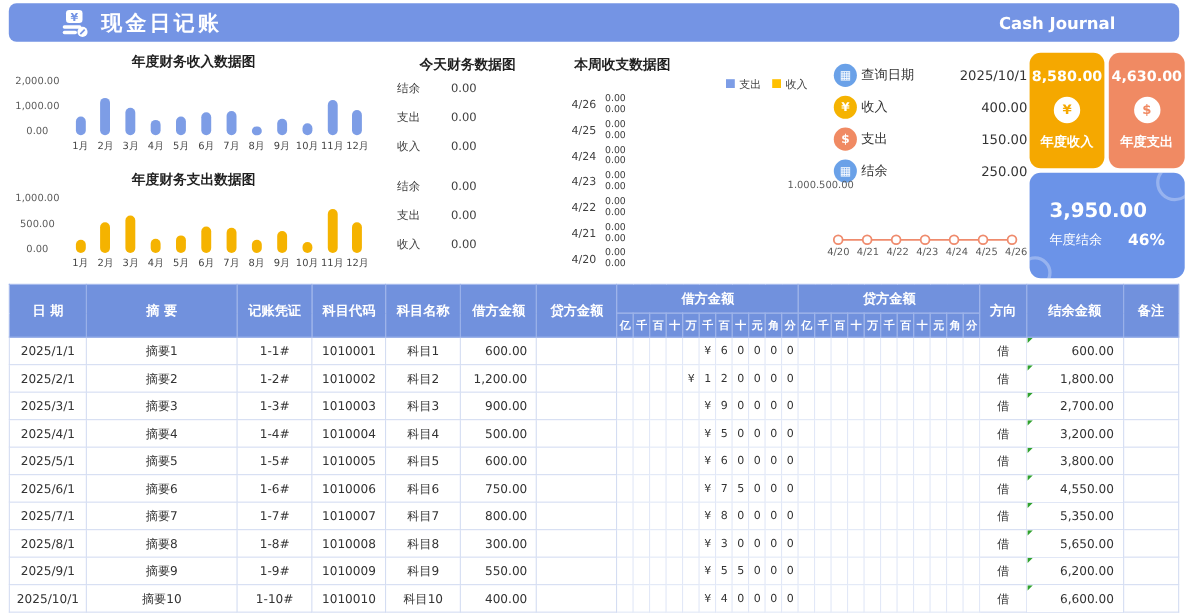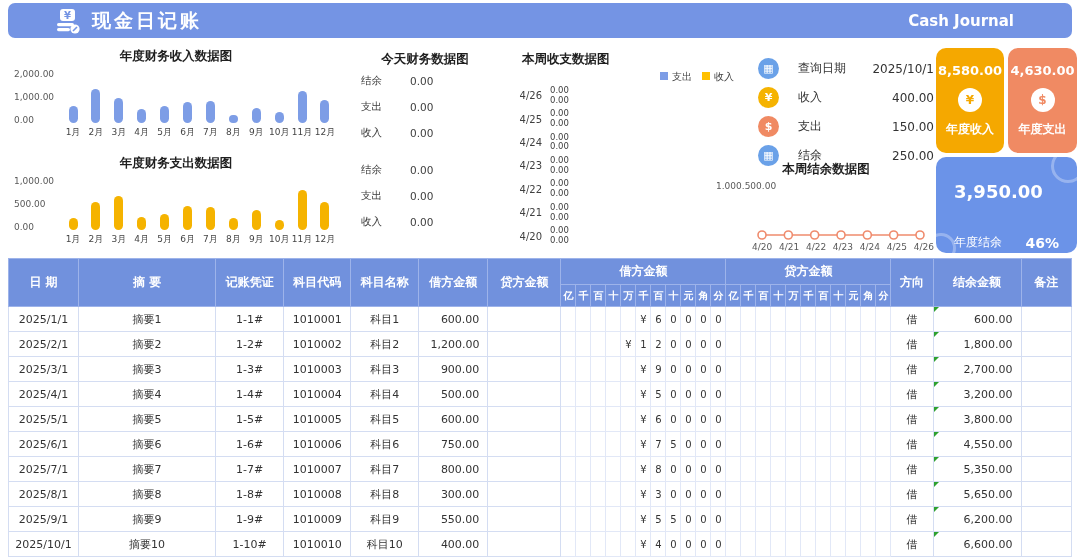--- a/index.html
+++ b/index.html
@@ -16,60 +16,60 @@
 
   
   .dash { position:absolute; left:0; top:38px; width:1080px; height:220px; }
   .dash > div { position:absolute; }
 
   .ct { text-align:center; font-weight:bold; font-size:12.5px; color:#1f1f1f; }
   .ct-left { text-align:left; padding-left:10px; }
 
   .vbody { display:flex; margin-top:4px; }
   .vy { width:46px; height:56px; display:flex; flex-direction:column; justify-content:space-between;
-    align-items:flex-start; padding-right:6px; font-size:9px; color:#595959; }
+    align-items:center; padding-right:6px; font-size:9px; color:#595959; }
   .vplot { flex:1; display:flex; justify-content:space-between; padding:0 4px; }
   .bcol { display:flex; flex-direction:column; justify-content:flex-end; align-items:center; height:70px; width:18px; }
   .bar { width:9px; border-radius:5px; }
   .blab { font-size:9px; color:#444; margin-top:3px; white-space:nowrap; }
 
   .zpanel .zrow { display:flex; align-items:center; height:26px; font-size:10.5px; color:#404040; }
   .zpanel .zl { width:36px; text-align:right; }
   .zpanel .zv { margin-left:28px; }
 
   .legend { display:flex; justify-content:flex-end; gap:10px; padding-right:6px; margin-top:2px;
     font-size:10px; color:#444; align-items:center; }
   .legend .sw { width:8px; height:8px; display:inline-block; margin-right:4px; }
   .wrow { display:flex; align-items:center; height:23.4px; }
   .wdate { width:30px; text-align:right; font-size:10px; color:#404040; }
   .wstack { margin-left:8px; font-size:8.5px; line-height:1.15; color:#404040; }
 
   .qrow { display:flex; align-items:center; height:29px; }
   .qicon { width:21px; height:21px; border-radius:50%; color:#fff; display:flex;
     align-items:center; justify-content:center; font-size:11px; font-weight:bold; flex:none; }
-  .qlabel { margin-left:19px; font-size:12px; color:#333; }
+  .qlabel { margin-left:4px; font-size:12px; color:#333; }
   .qvalue { margin-left:auto; font-size:12px; color:#333; }
 
   .lbody { display:flex; margin-top:3px; }
   .ly { width:34px; height:60px; display:flex; flex-direction:row; justify-content:space-between;
     align-items:flex-start; font-size:9px; color:#595959; }
   .lplot { flex:1; height:60px; }
   .lxlabels { display:flex; justify-content:space-between; margin-left:34px; padding:0 2px;
     font-size:9px; color:#595959; margin-top:1px; }
 
   .card { border-radius:10px; color:#fff; display:flex; flex-direction:column;
     align-items:center; justify-content:space-evenly; padding:6px 2px; }
   .card-num { font-size:13px; font-weight:bold; }
   .card-circ { width:24px; height:24px; border-radius:50%; background:#fff; display:flex;
     align-items:center; justify-content:center; font-size:12px; font-weight:bold; }
   .card-label { font-size:12px; font-weight:bold; white-space:nowrap; }
 
   .bigcard { border-radius:10px; color:#fff; padding:24px 18px 0; position:relative; overflow:hidden; }
   .bigcard-num { font-size:18px; font-weight:bold; }
-  .bigcard-row { display:flex; justify-content:space-between; align-items:center; margin-top:32px; }
+  .bigcard-row { display:flex; justify-content:space-between; align-items:center; margin-top:8px; }
   .bigcard-label { font-size:12px; }
   .bigcard-pct { font-size:14px; font-weight:bold; }
   .ring { position:absolute; border:3px solid rgba(255,255,255,.3); border-radius:50%; }
   .ring1 { width:34px; height:34px; right:-8px; top:-8px; }
   .ring2 { width:30px; height:30px; left:-10px; bottom:-10px; }
 
   
   table.journal { position:absolute; left:8px; top:258px; width:1064px;
     border-collapse:collapse; table-layout:fixed; }
   table.journal th { background:#7191dd; color:#fff; font-weight:bold; font-size:12px;
@@ -327,21 +327,20 @@
           <div class="qlabel">支出</div>
           <div class="qvalue">150.00</div>
         </div>
         <div class="qrow">
           <div class="qicon" style="background: rgb(106, 161, 232);">▦</div>
           <div class="qlabel">结余</div>
           <div class="qvalue">250.00</div>
         </div>
       </div>
     <div id="chart-weekbal" style="left:716px; top:123px; width:220px;">
-        <div class="ct">本周结余数据图</div>
         <div class="lbody">
           <div class="ly">
             <div>1.00</div>
             <div>0.50</div>
             <div>0.00</div>
           </div>
           <div class="lplot"><svg width="182" height="60" viewBox="0 0 182 60">
     <polyline points="12,54 38.33333333333333,54 64.66666666666666,54 91,54 117.33333333333333,54 143.66666666666666,54 170,54" fill="none" stroke="#ef8b6d" stroke-width="1.6"></polyline>
               <circle cx="12" cy="54" r="4" fill="#fff" stroke="#ef8b6d" stroke-width="1.6"></circle>
               <circle cx="38.33333333333333" cy="54" r="4" fill="#fff" stroke="#ef8b6d" stroke-width="1.6"></circle>

